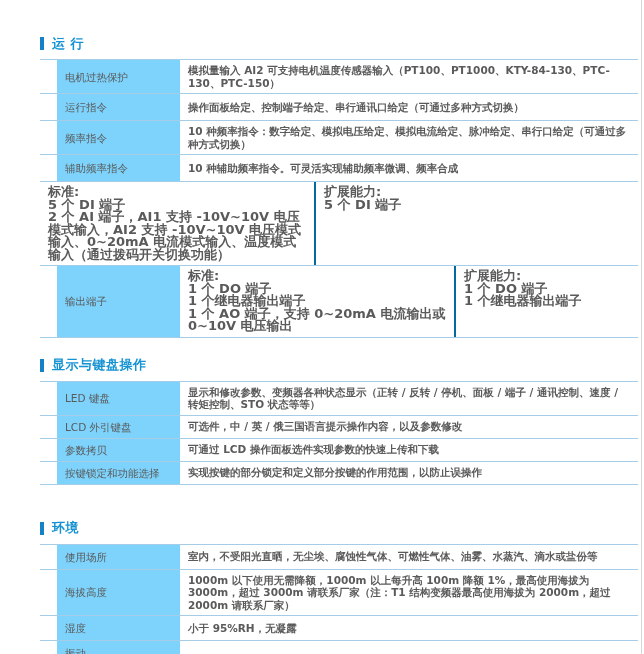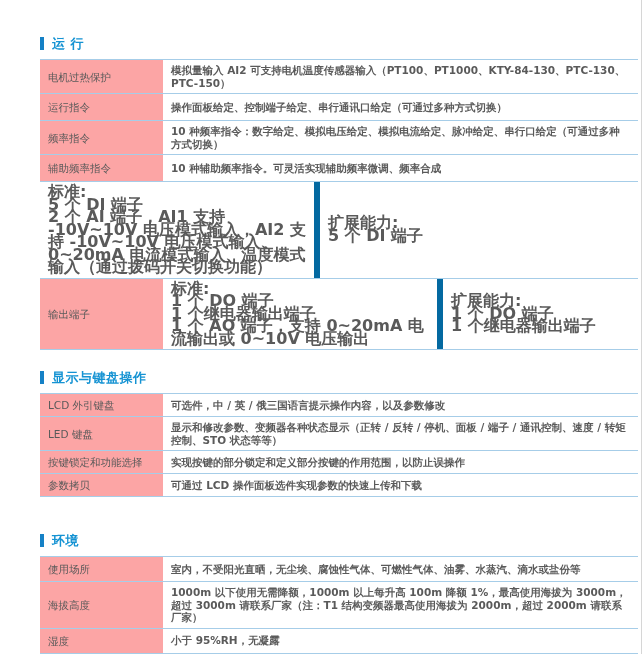--- a/index.html
+++ b/index.html
@@ -11,31 +11,31 @@
   .section{width:598px;}
   .sec-head{display:flex;align-items:center;height:15px;margin-bottom:8px;}
   .bar{width:4px;height:13px;background:#1581c6;margin-right:8px;flex:0 0 4px;}
   .sec-title{font-size:13px;font-weight:bold;color:#1593d3;letter-spacing:0.5px;white-space:nowrap;}
   .table{border-top:1px solid #a6cde8;}
   .row{display:flex;border-bottom:1px solid #a6cde8;align-items:stretch;}
   .s1 .row{min-height:26px;}
   .s2 .row{min-height:22px;}
   .s3 .row{min-height:24px;}
   .label{
-    width:123px;flex:0 0 123px;background:#fca5a5;display:flex;align-items:center;
-    padding-left:8px;box-sizing:border-box;font-size:10.5px;line-height:12px;
+    width:123px;flex:0 0 123px;background:#7dd3fc;display:flex;align-items:center;
+    padding-left:8px;box-sizing:border-box;font-size:10.5px;line-height:12px;margin-left:17px;
   }
   .value{
     flex:1;padding:4px 8px;font-size:10.5px;line-height:12.5px;
     display:flex;flex-direction:column;justify-content:center;box-sizing:border-box;
   }
   .value.split{flex-direction:row;padding:0;}
-  .sub{padding:4px 8px;box-sizing:border-box;font-size:16px;line-height:12.5px;}
+  .sub{padding:4px 8px;box-sizing:border-box;font-size:13px;line-height:12.5px;}
   .std{width:274px;flex:0 0 274px;}
-  .ext{flex:1;border-left:6px solid #0369a1;display:flex;flex-direction:column;justify-content:center;}
+  .ext{flex:1;border-left:2px solid #0369a1;display:flex;flex-direction:column;justify-content:flex-start;}
   .line{min-height:12px;font-weight:bold;}
   .sec2{margin-top:20px;}
   .sec3{margin-top:36px;}
   .edge{position:absolute;top:0;right:2px;width:1px;height:100%;background:#d6d6d6;}
 </style>
 </head>
 <body>
 
 <div class="page">
 
@@ -101,41 +101,41 @@
     </div>
   </div>
 
   <div class="section sec2">
     <div class="sec-head">
       <div class="bar"></div>
       <div class="sec-title">显示与键盘操作</div>
     </div>
     <div class="table s2">
       <div class="row">
+        <div class="label">LED 键盘</div>
+        <div class="value">
+          <div class="line">显示和修改参数、变频器各种状态显示（正转 / 反转 / 停机、面板 / 端子 / 通讯控制、速度 / 转矩控制、STO 状态等等）</div>
+        </div>
+      </div>
+      <div class="row">
         <div class="label">LCD 外引键盘</div>
         <div class="value">
           <div class="line">可选件，中 / 英 / 俄三国语言提示操作内容，以及参数修改</div>
         </div>
       </div>
       <div class="row">
-        <div class="label">LED 键盘</div>
+        <div class="label">参数拷贝</div>
         <div class="value">
-          <div class="line">显示和修改参数、变频器各种状态显示（正转 / 反转 / 停机、面板 / 端子 / 通讯控制、速度 / 转矩控制、STO 状态等等）</div>
+          <div class="line">可通过 LCD 操作面板选件实现参数的快速上传和下载</div>
         </div>
       </div>
       <div class="row">
         <div class="label">按键锁定和功能选择</div>
         <div class="value">
           <div class="line">实现按键的部分锁定和定义部分按键的作用范围，以防止误操作</div>
-        </div>
-      </div>
-      <div class="row">
-        <div class="label">参数拷贝</div>
-        <div class="value">
-          <div class="line">可通过 LCD 操作面板选件实现参数的快速上传和下载</div>
         </div>
       </div>
     </div>
   </div>
 
   <div class="section sec3">
     <div class="sec-head">
       <div class="bar"></div>
       <div class="sec-title">环境</div>
     </div>

